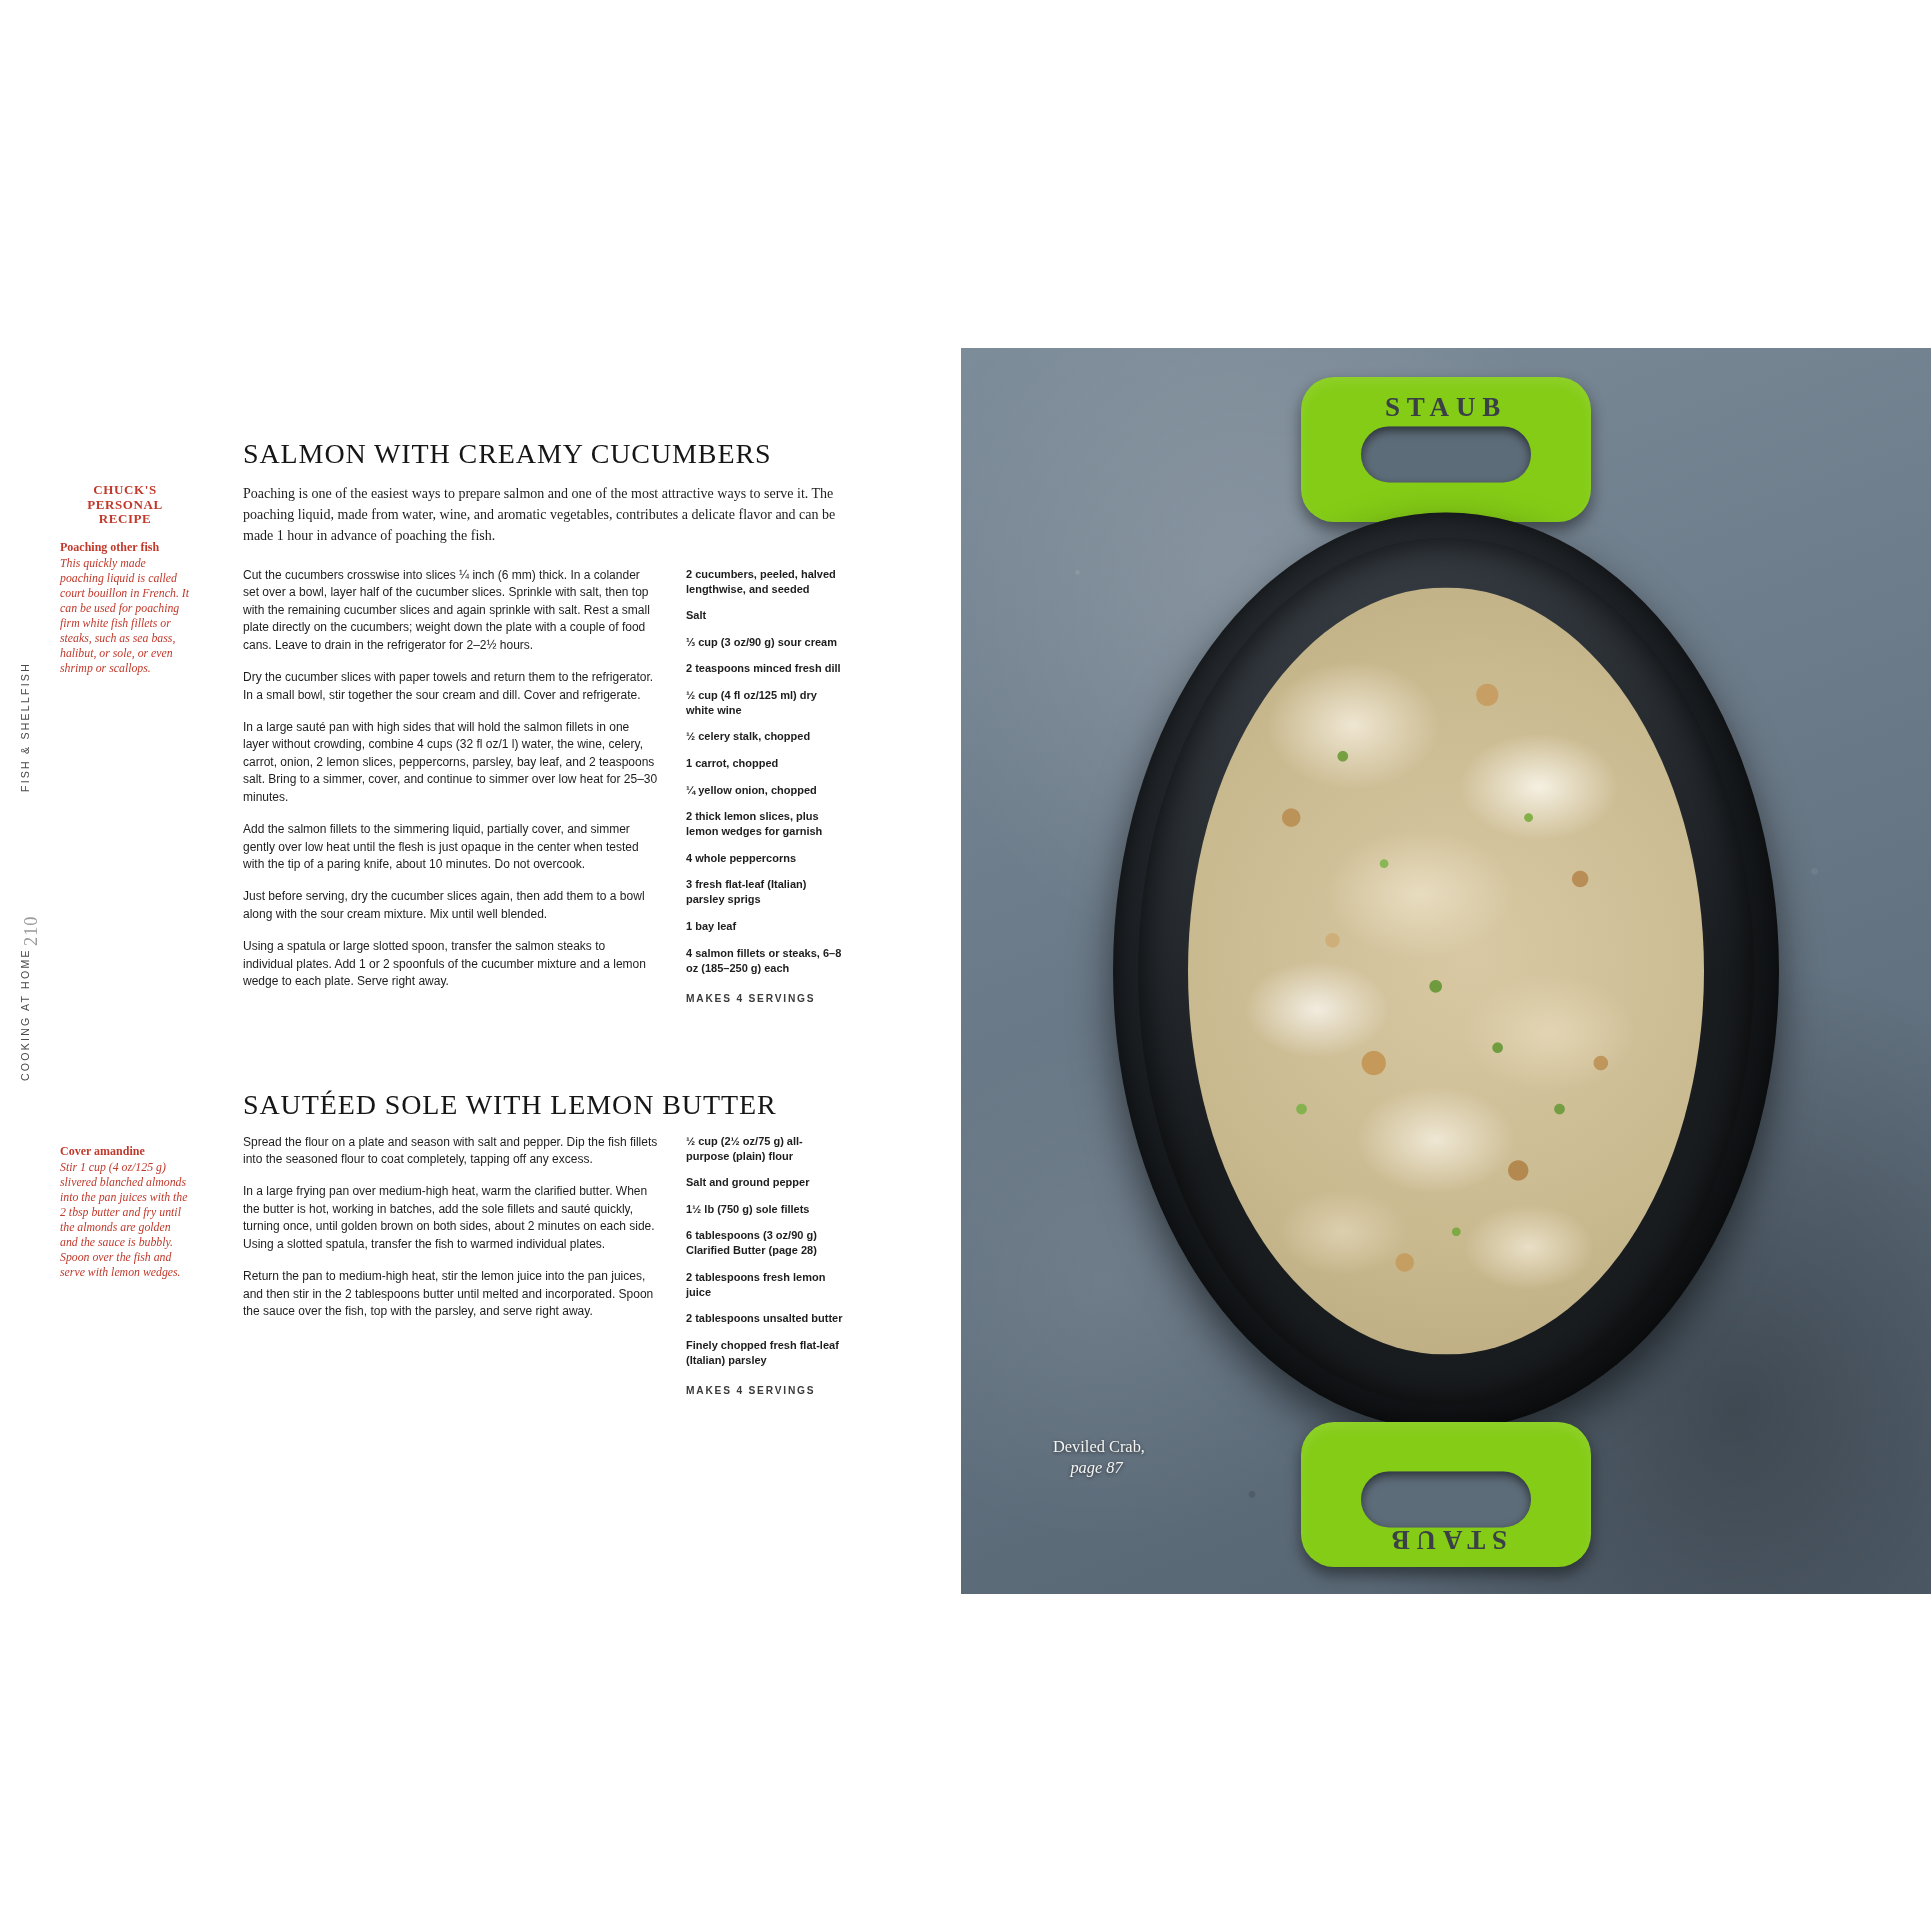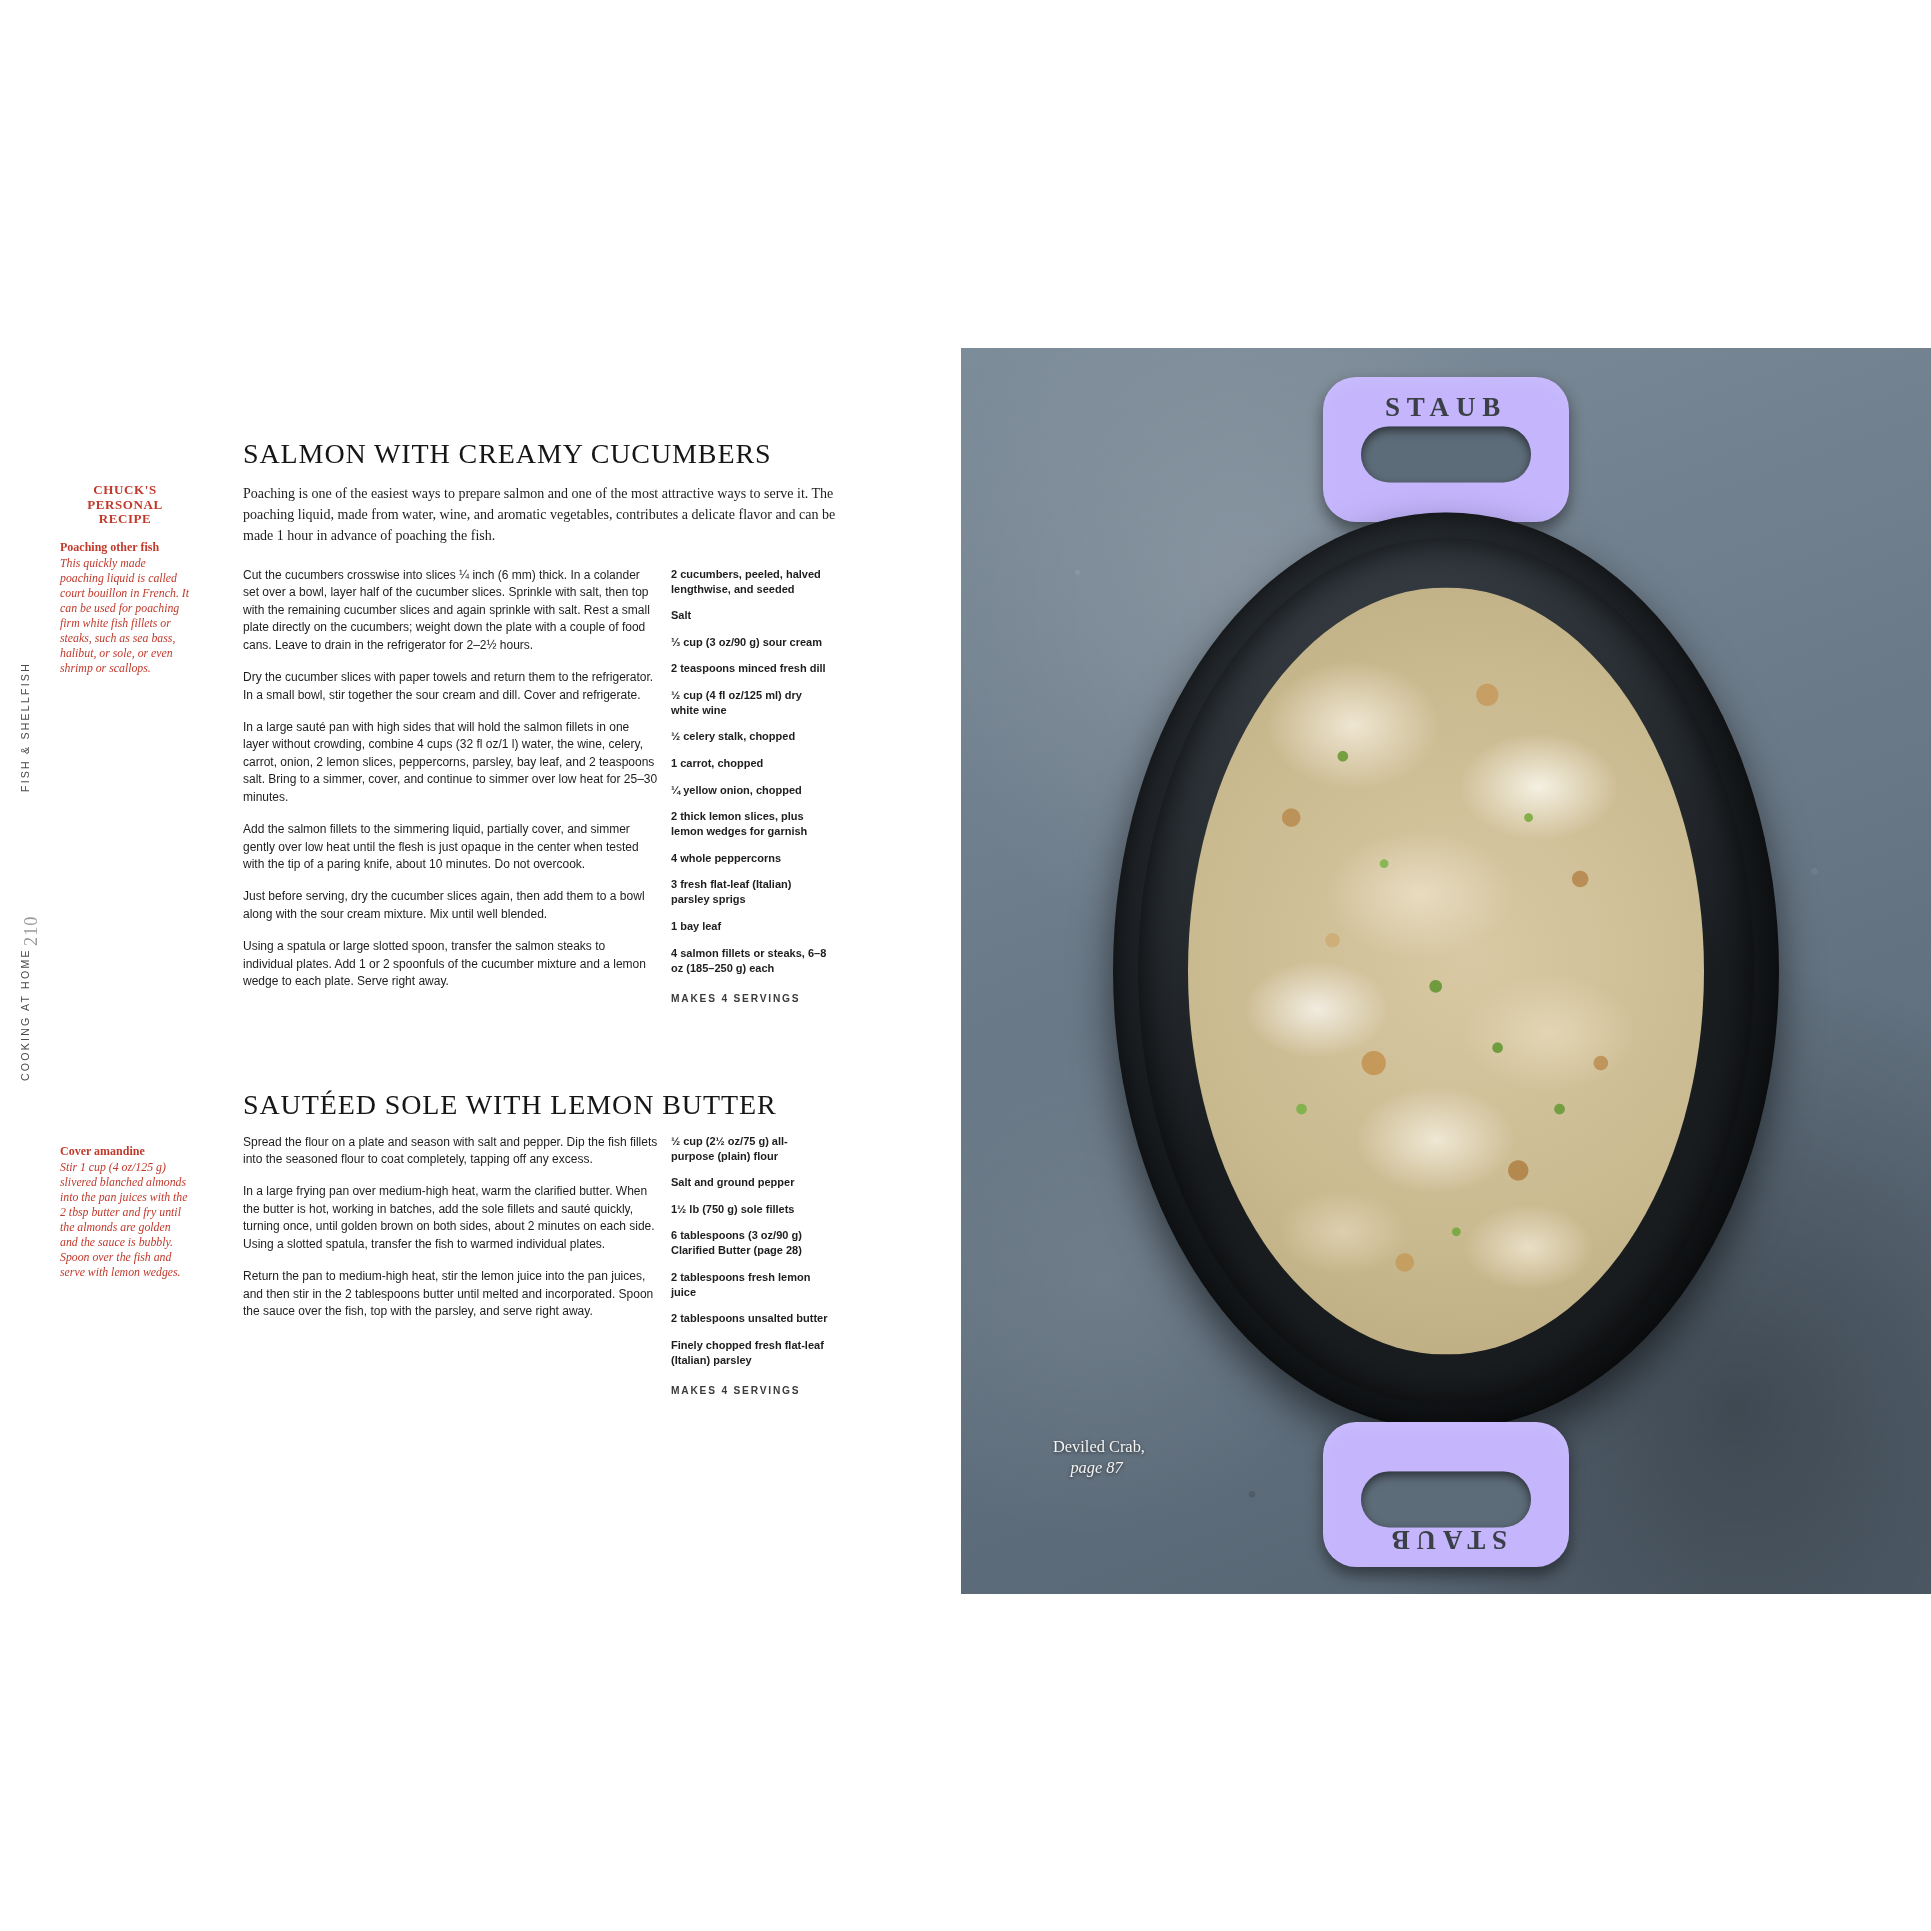--- a/index.html
+++ b/index.html
@@ -78,21 +78,21 @@
     line-height:31px;
   }
   .headnote{
     font-family:"Liberation Serif", serif;
     font-size:14px;
     line-height:21px;
     color:#1d1d1d;
     margin:0 0 21px 0;
     width:599px;
   }
-  .cols{display:flex;gap:13px;}
+  .cols{display:flex;gap:28px;}
   .method{width:415px;}
   .method p{
     font-family:"Liberation Sans", sans-serif;
     font-size:12px;
     line-height:17.6px;
     color:#1d1d1d;
     margin:0 0 14.5px 0;
   }
   .ingredients{width:159px;}
   .ingredients li{
@@ -144,23 +144,23 @@
   
   .pan-shadow{
     position:absolute;left:50%;top:52%;
     width:714px;height:1043px;
     transform:translate(-48%,-50%);
     background:radial-gradient(ellipse 50% 50% at 50% 50%, rgba(0,0,0,.55), rgba(0,0,0,0) 70%);
     filter:blur(17.4px);
   }
   .handle{
     position:absolute;left:50%;
-    width:246px;height:145px;
+    width:290px;height:145px;
     transform:translateX(-50%);
-    background:#c4b5fd;
+    background:#84cc16;
     border-radius:33px;
     box-shadow:inset 0 5.8px 13.5px rgba(255,255,255,.10), 0 7.7px 15.4px rgba(0,0,0,.45);
   }
   .handle .hole{
     position:absolute;left:50%;top:50%;
     width:170px;height:56px;
     transform:translate(-50%,-42%);
     border-radius:29px;
     background:#5d6c79;
     box-shadow:inset 0 3.9px 9.7px rgba(0,0,0,.55);

